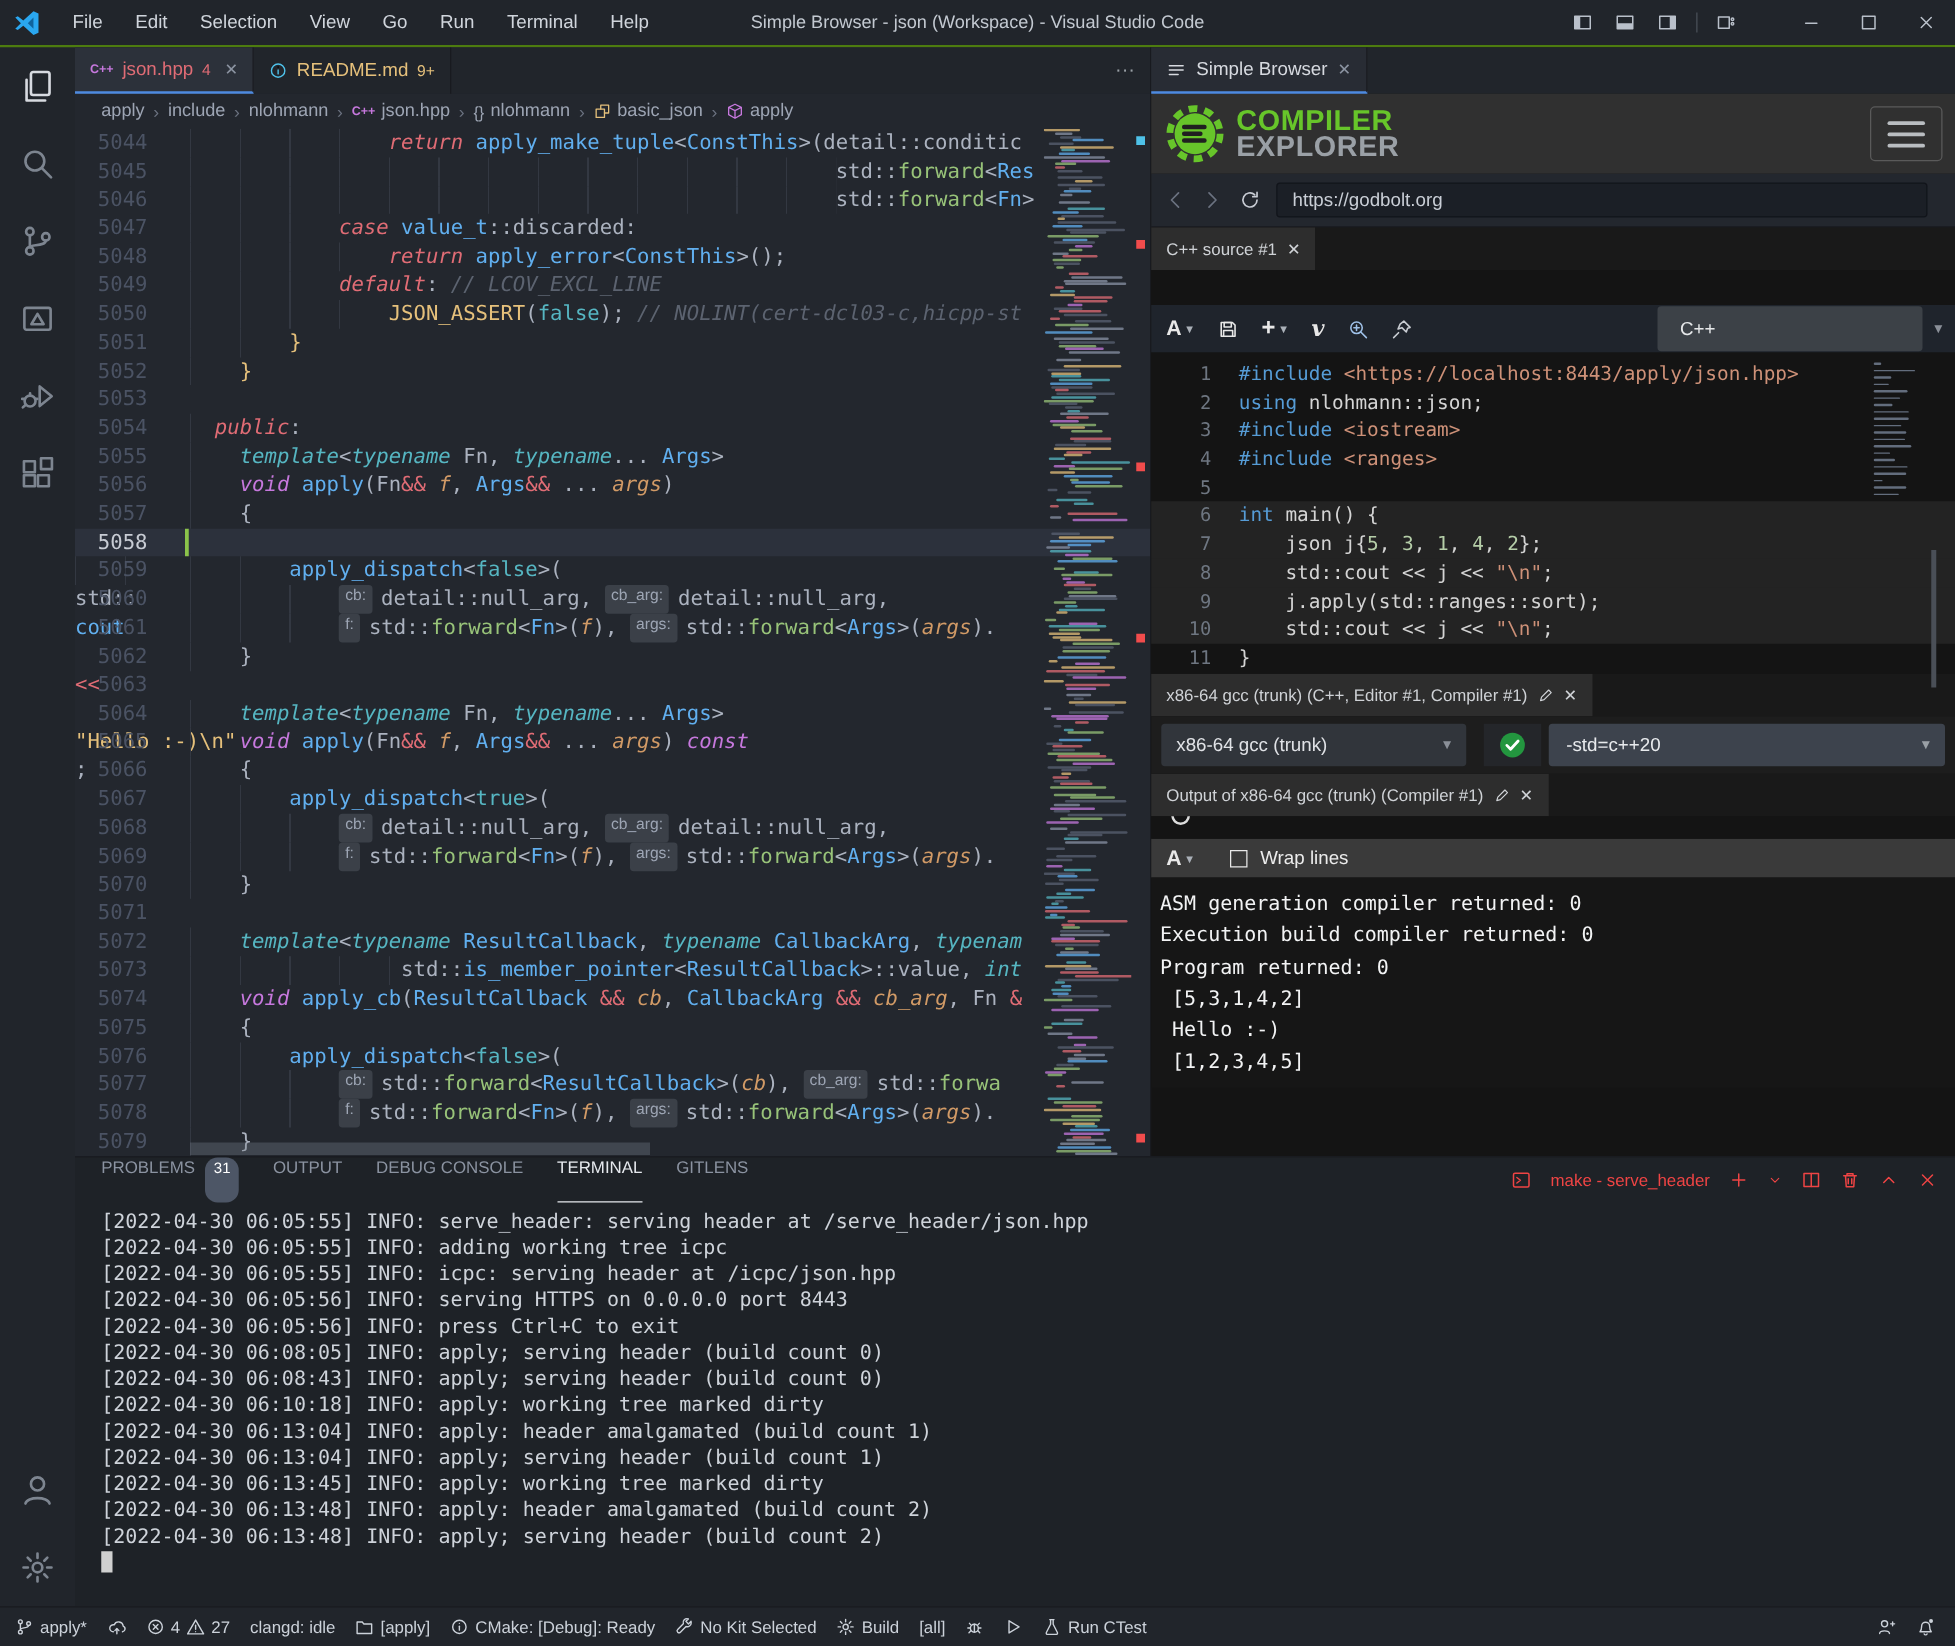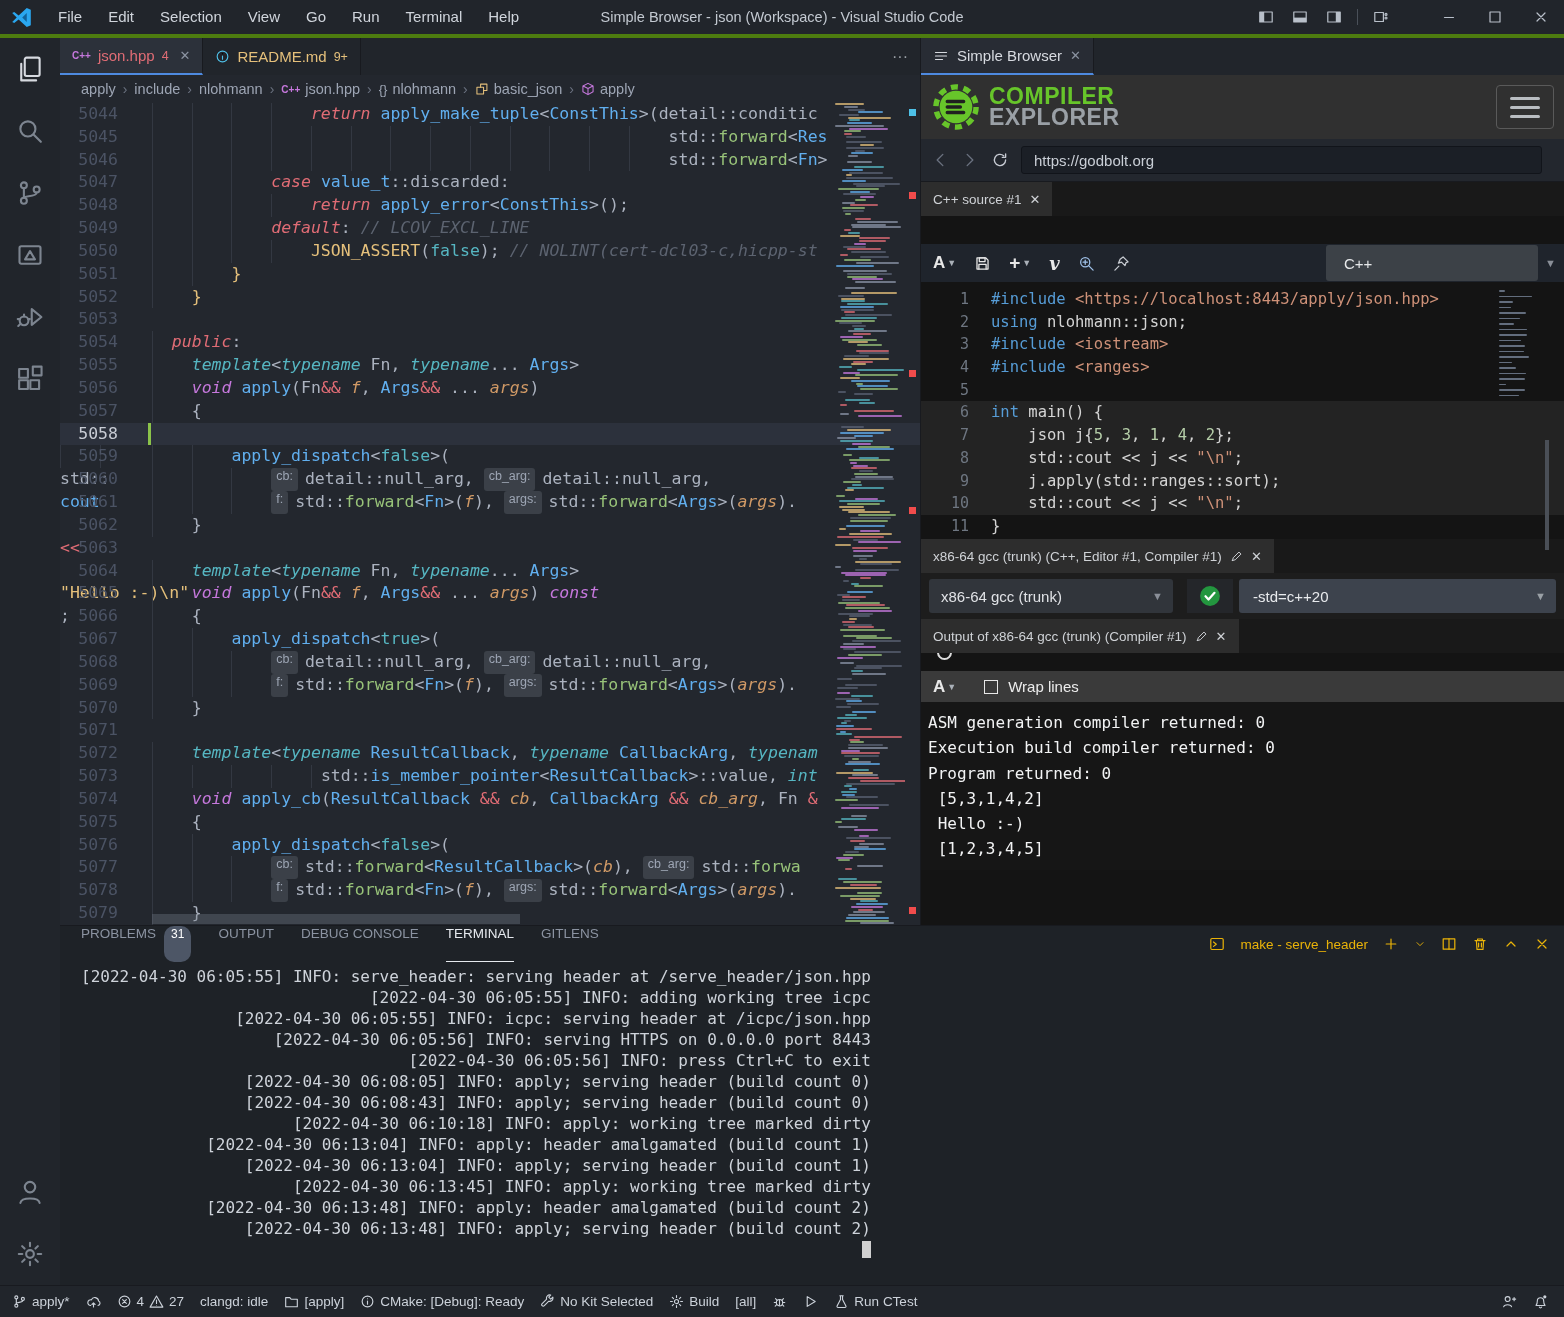--- a/index.html
+++ b/index.html
@@ -2,21 +2,21 @@
 <html><head>
 <meta charset="utf-8">
 <style>
   * { box-sizing: border-box; margin: 0; padding: 0; }
   html,body { width:1564px; height:1317px; overflow:hidden; background:#23272e;
     font-family:"Liberation Sans", sans-serif; }
   #app { position:relative; width:1564px; height:1317px; background:#23272e; }
 
   
   #titlebar { position:absolute; left:0; top:0; width:1564px; height:38px; background:#21252b;
-    display:flex; align-items:center; border-bottom:4px solid #4d7c0f;text-align:center; }
+    display:flex; align-items:center; border-bottom:2px solid #4d7c0f;text-align:center; }
   #vslogo { margin:0 12px 0 10px; display:flex; }
   .menu-item { color:#d0d5dc; font-size:15px; padding:0 13px; line-height:38px; cursor:default; }
   #win-title { position:absolute; left:50%; transform:translateX(-50%); color:#c3c9d1; font-size:14.5px; white-space:nowrap; }
   #win-controls { margin-left:auto; display:flex; align-items:center; height:100%; }
   .wc-ico { width:34px; height:38px; display:flex; align-items:center; justify-content:center; color:#b9c0ca; }
   .wc-big { width:46px; }
   .wc-sep { width:1px; height:16px; background:#4a5059; margin:0 6px; }
 
   
   #activitybar { position:absolute; left:0; top:38px; width:60px; height:1247px; background:#21252b;
@@ -123,25 +123,25 @@
     color:#f2f3f4; padding:8px 0 0 7px; }
   #outcontent div { line-height:25.3px; white-space:pre; }
 
   
   #panel { position:absolute; left:60px; top:925px; width:1504px; height:360px; background:#1e2227;
     border-top:1px solid #181a1f; }
   #ptabs { height:36px; display:flex; align-items:center; padding-left:21px; gap:27px; }
   .ptab { color:#8b93a1; font-size:13.5px; display:flex; gap:8px; height:36px; }
   .ptab.active { color:#e6e9ee; border-bottom:1.5px solid #e6e9ee; }
   .pbadge { background:#4d5666; color:#fff; border-radius:10px; font-size:12px; padding:1px 7px; }
-  #phdr-right { position:absolute; right:14px; top:0; height:36px; display:flex; align-items:center; gap:15px; color:#eab308; }
+  #phdr-right { position:absolute; right:14px; top:0; height:36px; display:flex; align-items:center; gap:15px; color:#ef4444; }
   #phdr-right .tlabel { font-size:13.5px; }
   #term { position:absolute; left:0; top:40px; padding-left:21px; font-family:"DejaVu Sans Mono", monospace;
     font-size:16px; color:#ced3da; }
-  #term div { line-height:21px; white-space:pre;text-align:right; }
+  #term div { line-height:21px; white-space:pre; }
   .tcursor { display:inline-block; width:9px; height:17px; background:#d0d0d0; vertical-align:-3px; }
 
   
   #statusbar { position:absolute; left:0; top:1285px; width:1564px; height:32px; background:#21252b;
     border-top:1px solid #181a1f; display:flex; align-items:center; color:#ccd2da; font-size:13.5px; }
   .sb-item { display:flex; align-items:center; gap:5px; padding:0 8px; height:100%; }
   .sb-item svg { width:15px; height:15px; }
   #sb-left { display:flex; height:100%; margin-left:4px; }
   #sb-right { margin-left:auto; display:flex; height:100%; margin-right:8px; }
 

